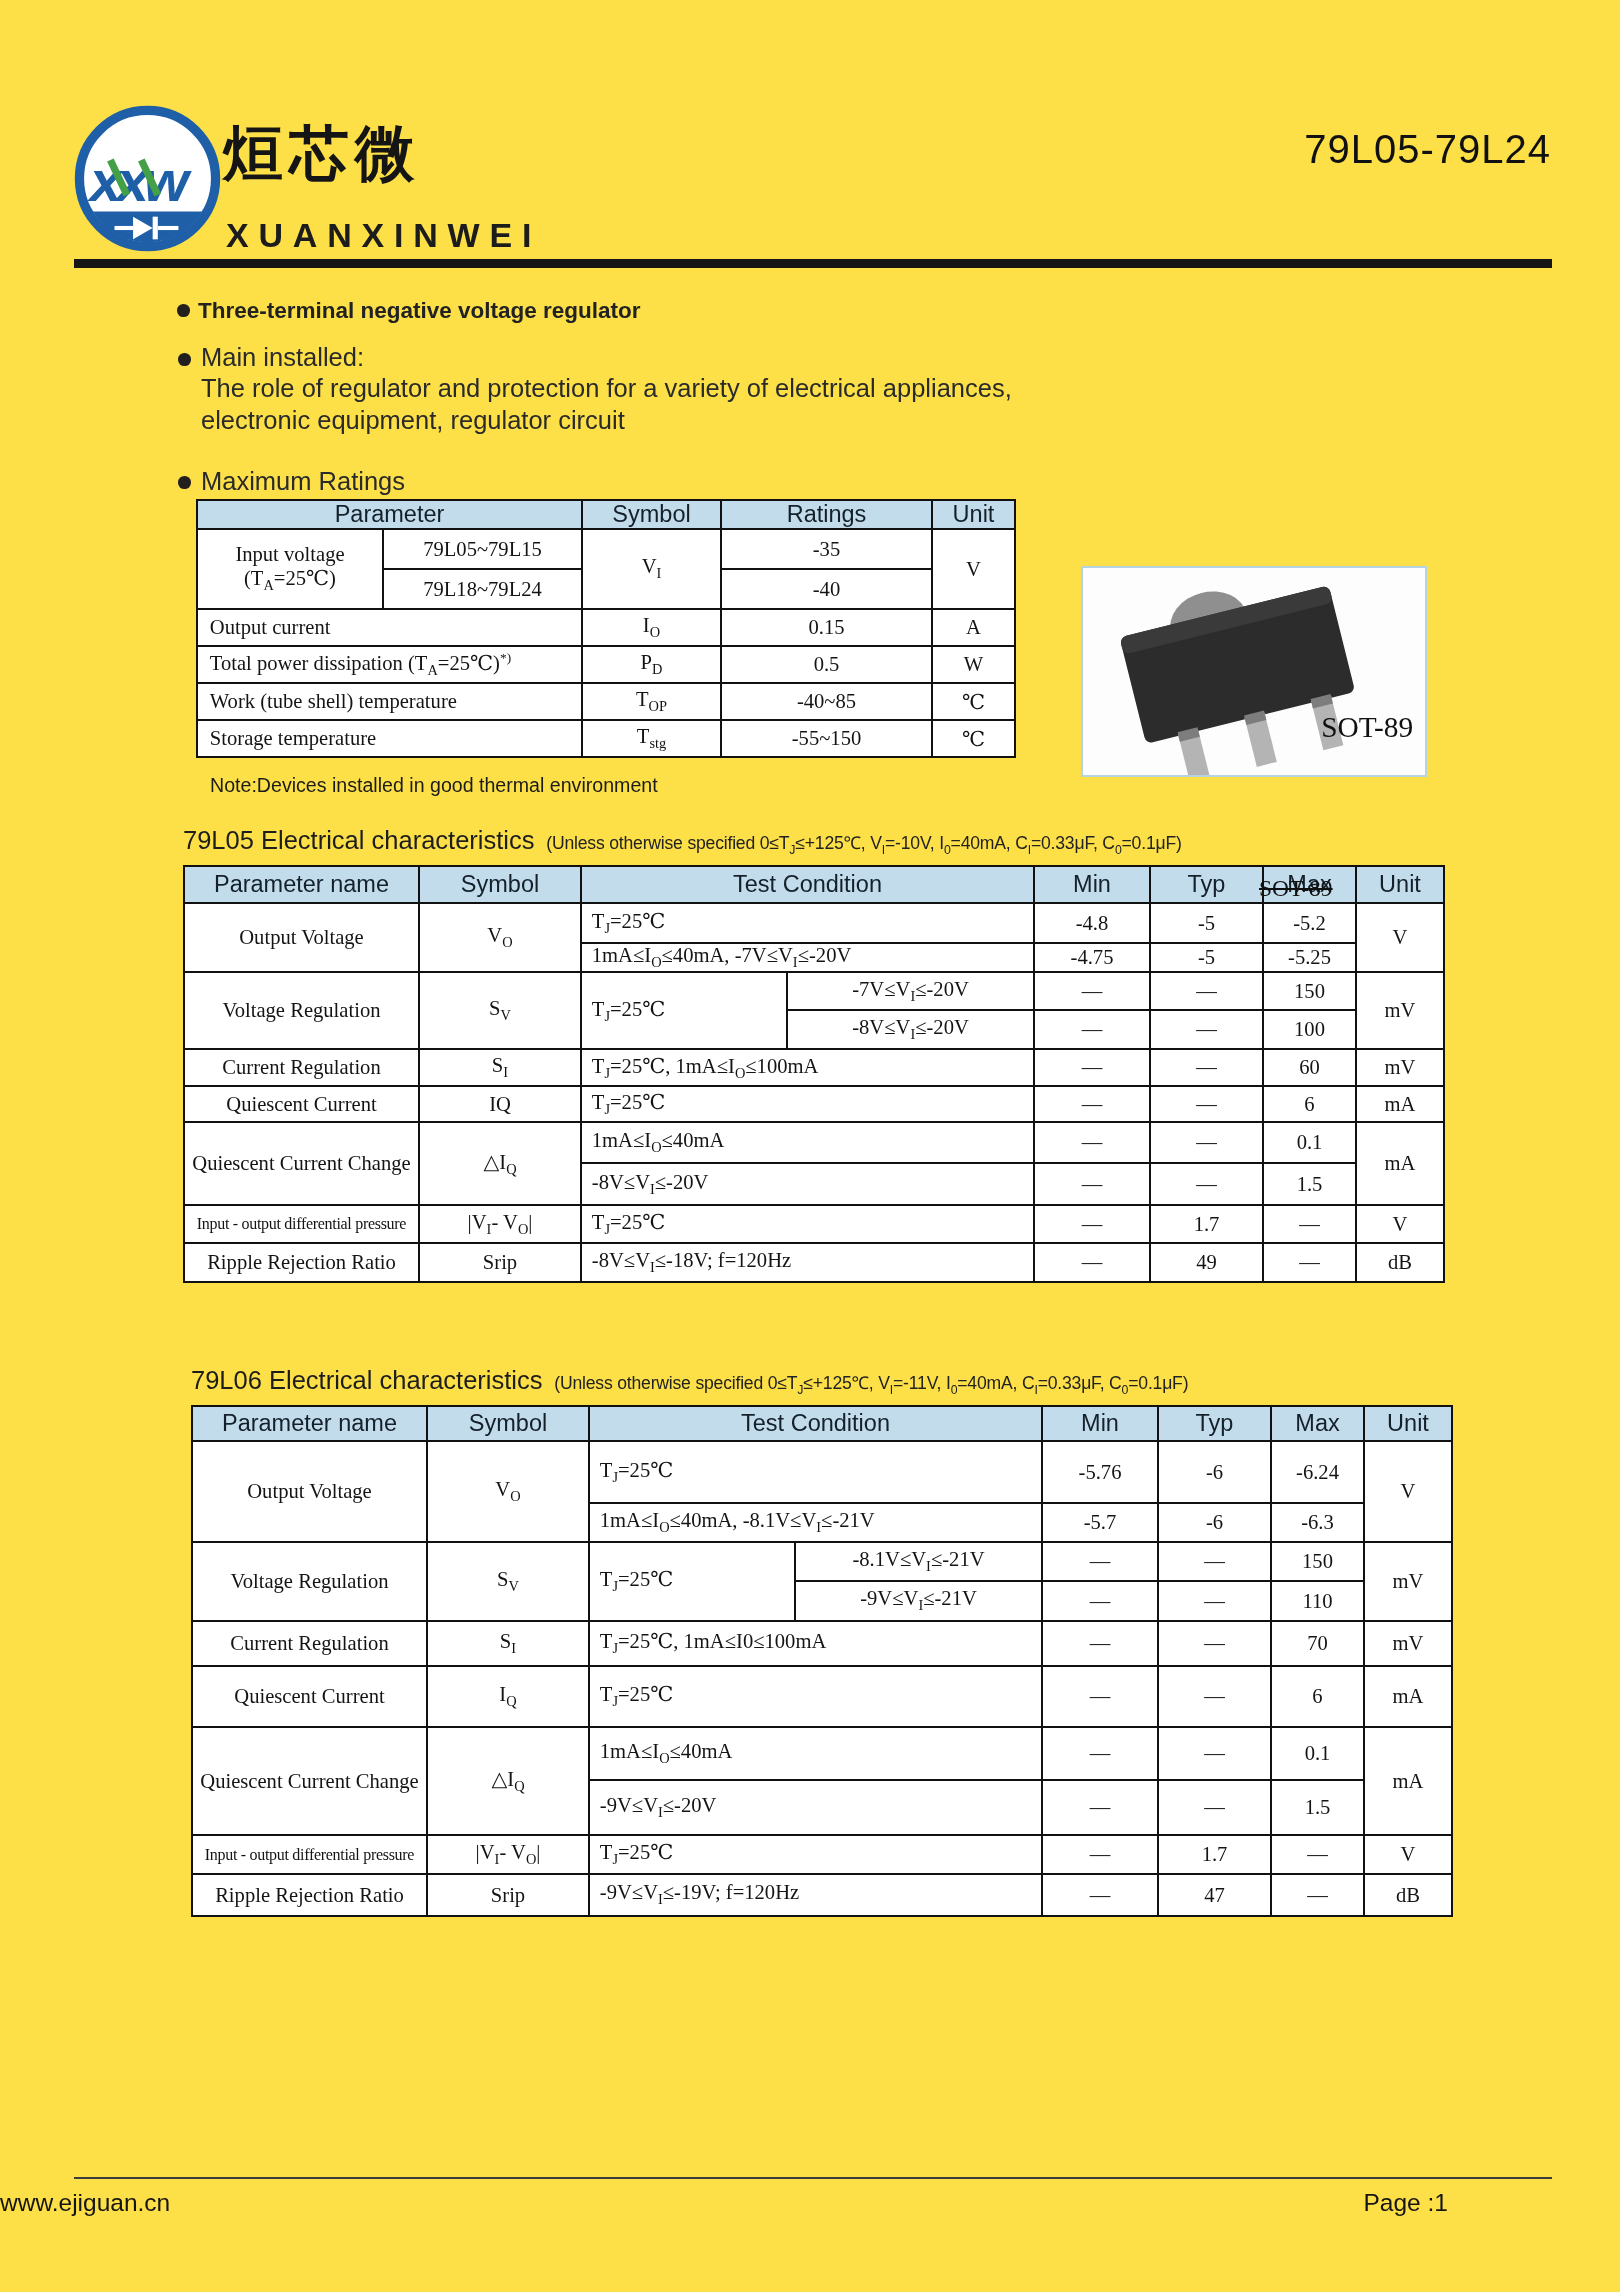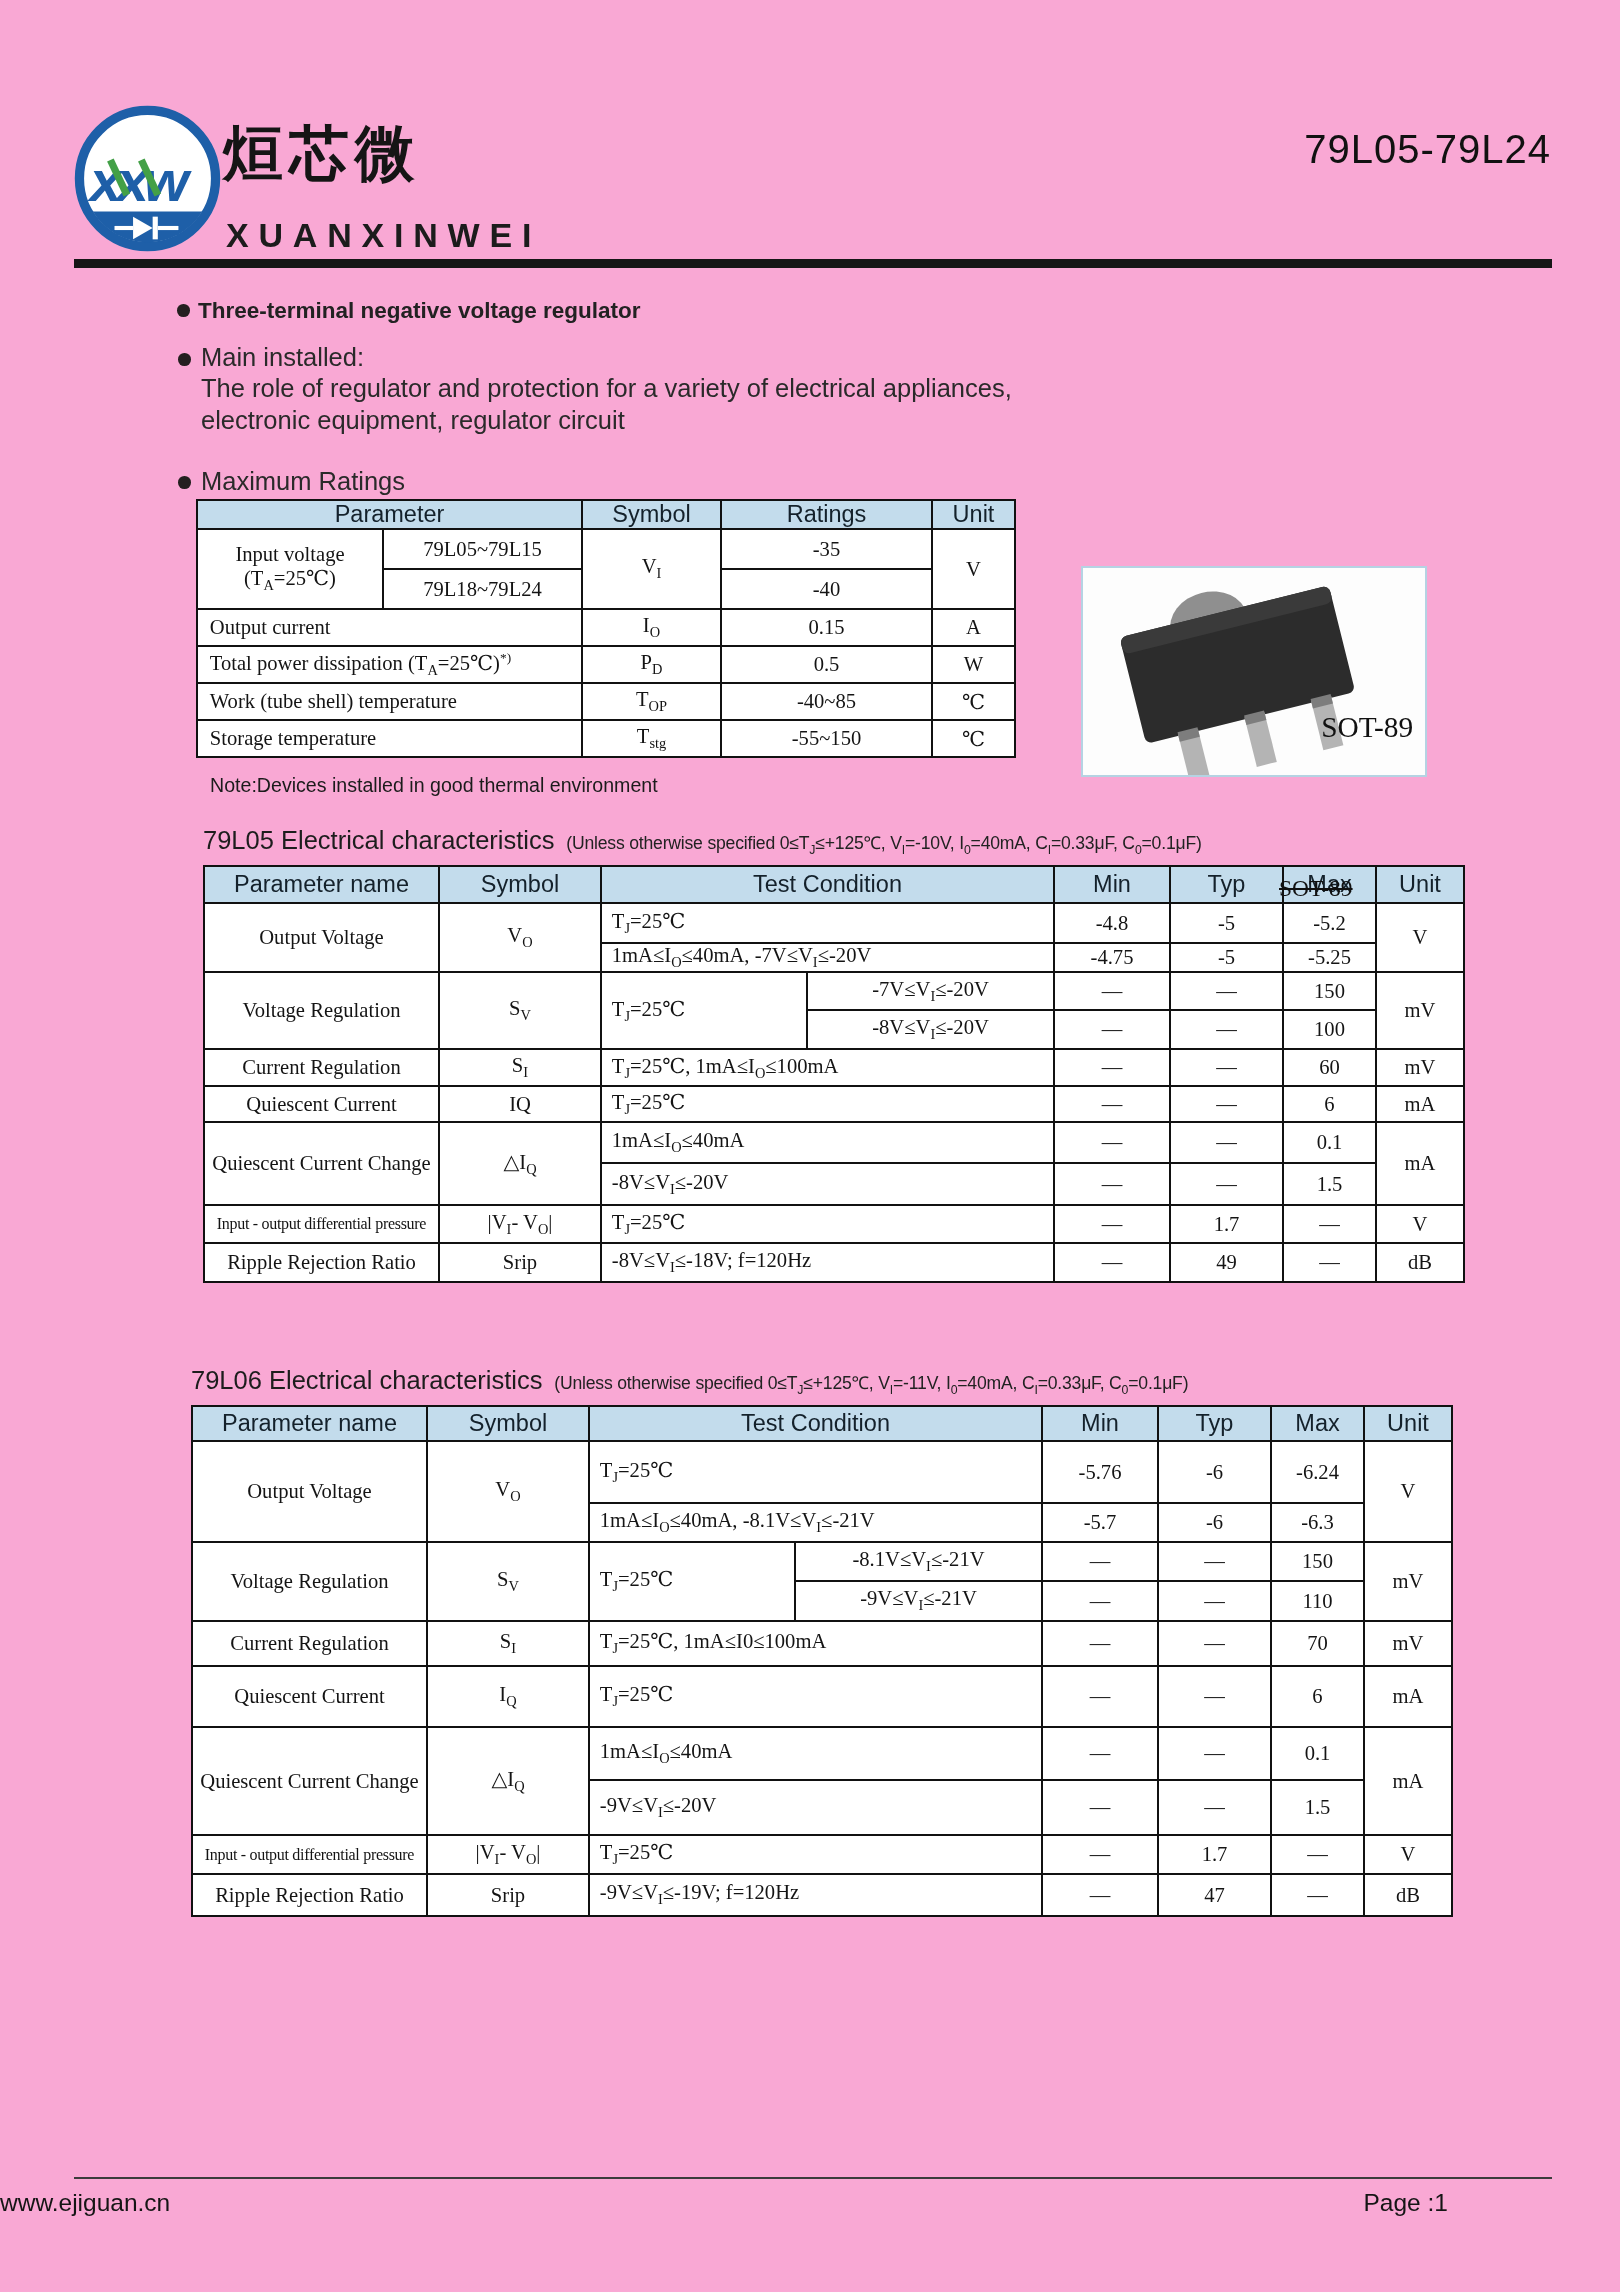--- a/index.html
+++ b/index.html
@@ -1,19 +1,19 @@
 <!DOCTYPE html>
 <html><head>
 <meta charset="utf-8">
 <style>
   * { margin:0; padding:0; box-sizing:border-box; }
   html,body { background:#888; }
   .page {
     position:relative; width:1620px; height:2293px; margin:0 auto;
-    background:#f9a8d4; font-family:"Liberation Sans", sans-serif; color:#161616;
+    background:#fde047; font-family:"Liberation Sans", sans-serif; color:#161616;
     overflow:hidden;
   }
   .abs { position:absolute; }
 
   
   .logo-cn { font-size:60px; font-weight:700; letter-spacing:5.9px; color:#151515;
              font-family:"Liberation Sans", sans-serif; }
   .logo-latin { font-size:34px; letter-spacing:9.8px; font-weight:600; color:#1c1c1c; }
   .part-number { font-size:40px; color:#111; letter-spacing:1px; }
   .top-rule { background:#161616; }
@@ -154,21 +154,21 @@
         <rect x="152" y="152" width="21" height="52" fill="#b4b4b4"></rect>
         <rect x="222" y="152" width="21" height="52" fill="#b4b4b4"></rect>
         <rect x="82" y="150" width="21" height="10" fill="#7d7d7d"></rect>
         <rect x="152" y="150" width="21" height="10" fill="#7d7d7d"></rect>
         <rect x="222" y="150" width="21" height="10" fill="#7d7d7d"></rect>
       </g>
       <text x="243" y="172" font-family="Liberation Serif, serif" font-size="30" fill="#111">SOT-89</text>
     </svg>
   </div>
 
-  <div class="abs" style="left:203px; top:826px; width:1264px;">
+  <div class="abs" style="left:183px; top:826px; width:1264px;">
     <div class="sec-title-row">
       <span class="sec-title">79L05 Electrical characteristics</span>
       <span class="sec-cond">(Unless otherwise specified  0≤T<sub>J</sub>≤+125℃, V<sub>I</sub>=-10V, I<sub>0</sub>=40mA, C<sub>I</sub>=0.33μF, C<sub>0</sub>=0.1μF)</span>
     </div>
     <div class="abs stray-sot" style="left:1076px; top:49px;">SOT-89</div>
 
     <table class="ds" style="width:1259px; margin-top:2px;">
       <colgroup>
         <col style="width:235px">
           <col style="width:162px">

